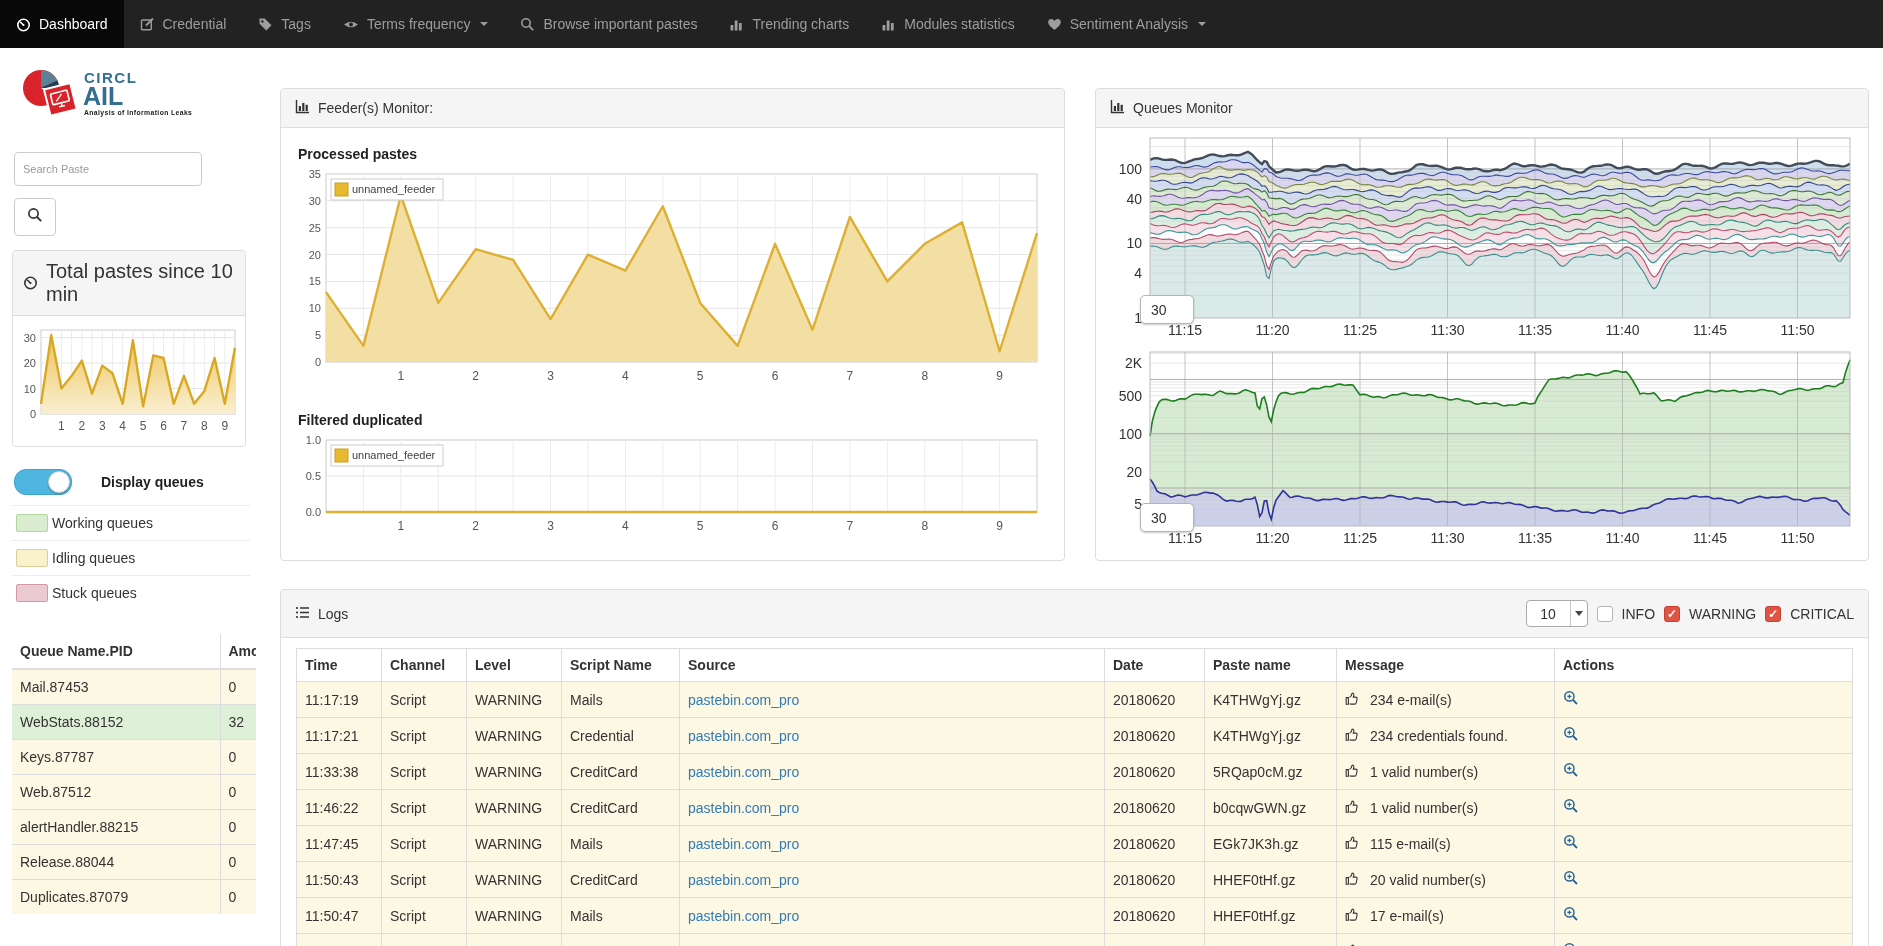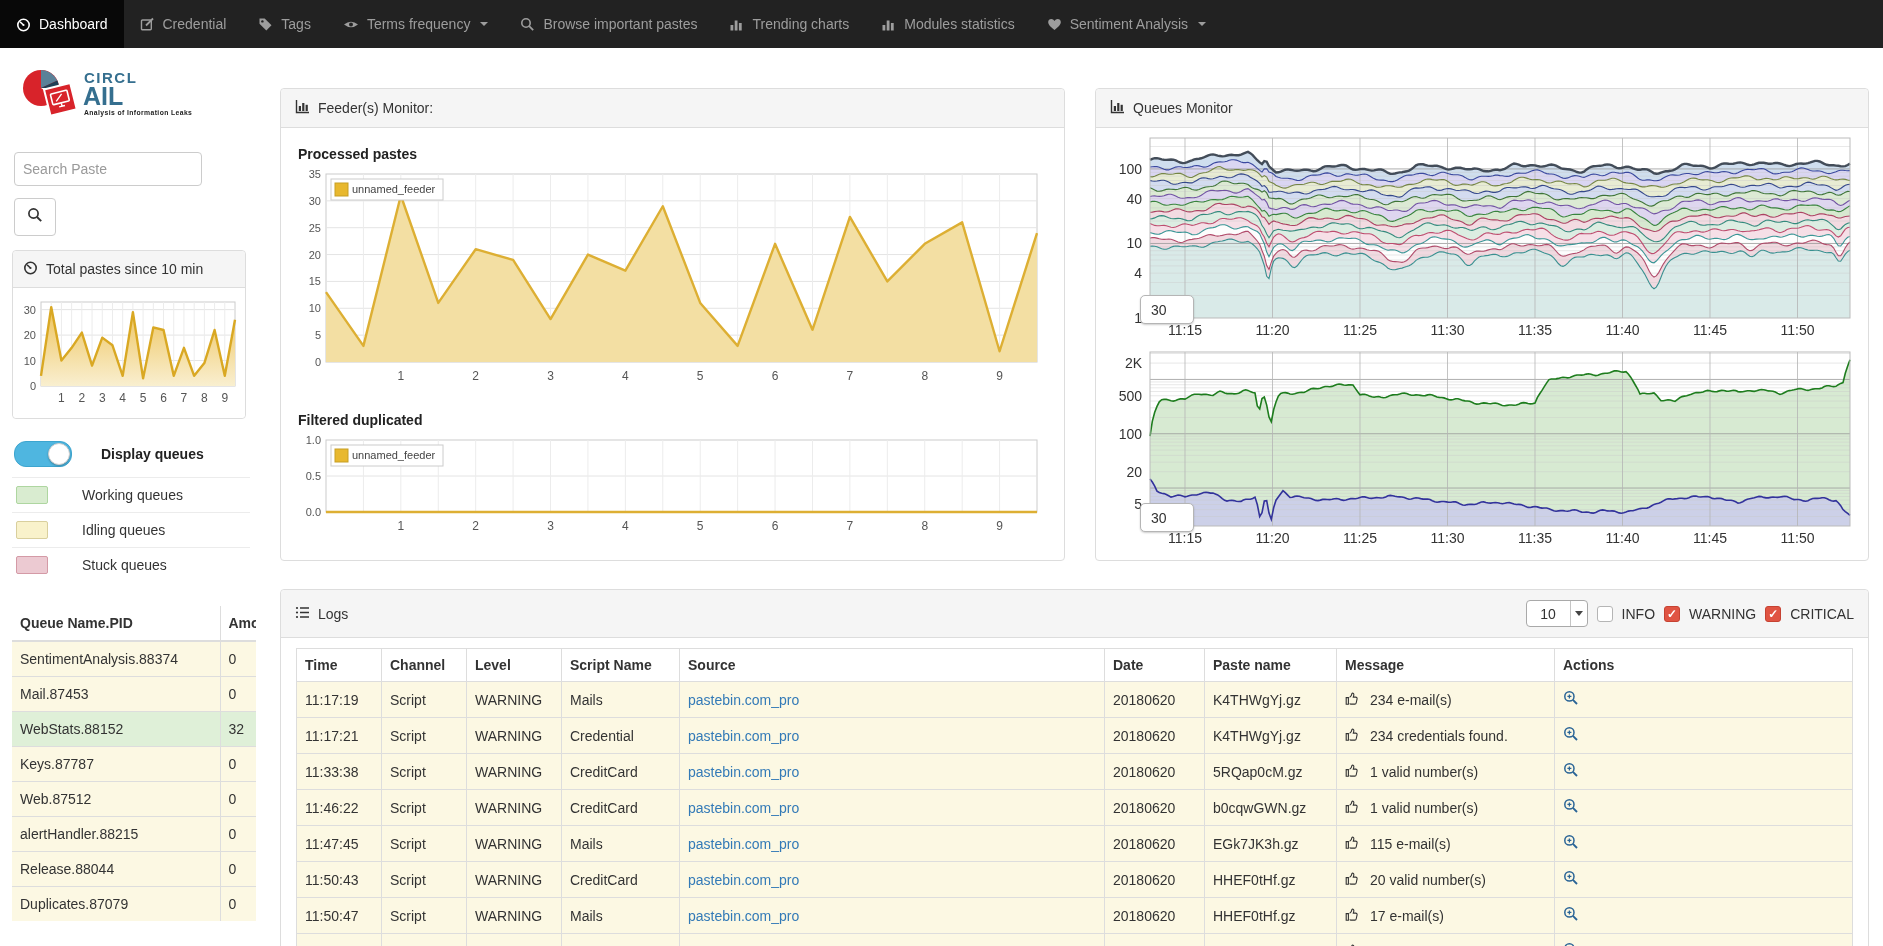--- a/index.html
+++ b/index.html
@@ -9,31 +9,31 @@
   .nav-item{display:flex;align-items:center;gap:8px;padding:0 16px;color:#9d9d9d;font-size:14px;cursor:pointer;}
   .nav-item.active{background:#080808;color:#fff;}
   .nav-item svg{display:block;}
   .caret{width:0;height:0;border-left:4px solid transparent;border-right:4px solid transparent;border-top:4px solid currentColor;margin-left:2px;}
   
   .layout{display:flex;height:898px;}
   .sidebar{width:256px;flex:none;overflow:hidden;padding:10px 0 0 12px;box-sizing:border-box;background:#fff;}
   .main{flex:1;padding:40px 14px 8px 24px;box-sizing:border-box;}
   
   .logo{margin:4px 0 0 8px;}
-  .search-input{display:block;margin:26px 0 0 2px;width:170px;height:20px;padding:6px 8px;border:1px solid #ccc;border-radius:4px;font-size:14px;color:#555;outline:none;}
+  .search-input{display:block;margin:26px 0 0 2px;width:170px;height:20px;padding:6px 8px;border:1px solid #ccc;border-radius:4px;font-size:11px;color:#555;outline:none;}
   .search-input::placeholder{color:#9a9a9a;}
   .search-btn{margin:12px 0 0 2px;width:40px;height:36px;background:#fff;border:1px solid #ccc;border-radius:4px;display:flex;align-items:center;justify-content:center;cursor:pointer;}
   .side-panel{border:1px solid #ddd;border-radius:4px;margin:14px 10px 0 0;}
-  .side-panel-header{background:#f5f5f5;border-bottom:1px solid #ddd;padding:9px 10px;font-size:14px;color:#333;display:flex;align-items:center;gap:8px;border-radius:4px 4px 0 0;}
+  .side-panel-header{background:#f5f5f5;border-bottom:1px solid #ddd;padding:9px 10px;font-size:20px;color:#333;display:flex;align-items:center;gap:8px;border-radius:4px 4px 0 0;}
   .side-panel-body{padding:8px 2px 6px 2px;background:#fff;border-radius:0 0 4px 4px;}
   .toggle-row{display:flex;align-items:center;gap:14px;margin:22px 0 10px 2px;}
   .toggle-label{font-weight:bold;font-size:14px;color:#222;margin-left:15px;}
   .switch{width:56px;height:24px;border-radius:12px;background:#4fb6e0;border:1px solid #3da5cf;position:relative;cursor:pointer;flex:none;}
   .switch .knob{position:absolute;right:1px;top:1px;width:20px;height:20px;border-radius:50%;background:#fff;border:1px solid #cfcfcf;box-shadow:0 1px 2px rgba(0,0,0,.25);}
-  .legend-item{display:flex;align-items:center;gap:34px;padding:8px 4px;border-top:1px solid #ececec;font-size:14px;color:#333;width:230px;}
+  .legend-item{display:flex;align-items:center;gap:4px;padding:8px 4px;border-top:1px solid #ececec;font-size:14px;color:#333;width:230px;}
   .legend-item:last-child{border-bottom:1px solid #ececec;}
   .swatch{width:30px;height:16px;border-radius:2px;flex:none;}
   .swatch.working{background:#d9ecd0;border:1px solid #aed6a0;}
   .swatch.idling{background:#f9f2cb;border:1px solid #d9cf9d;}
   .swatch.stuck{background:#eccad2;border:1px solid #d49aa6;}
   table.queues-t{border-collapse:collapse;margin-top:24px;width:330px;font-size:14px;table-layout:fixed;}
   table.queues-t th{text-align:left;font-weight:bold;padding:9px 8px;border-bottom:2px solid #ddd;border-right:1px solid #ddd;background:#fff;}
   table.queues-t th:last-child{border-right:none;}
   table.queues-t td{padding:9px 8px;border-top:1px solid #ddd;border-right:1px solid #ddd;}
   table.queues-t td:last-child{border-right:none;}
@@ -264,24 +264,20 @@
           <col style="width:208px">
           <col style="width:122px">
         </colgroup>
       <thead>
         <tr>
           <th>Queue Name.PID</th>
           <th>Amount</th>
         </tr>
       </thead>
       <tbody>
-        <tr class="idling">
-            <td>SentimentAnalysis.88374</td>
-            <td>0</td>
-          </tr>
         <tr class="idling">
             <td>Mail.87453</td>
             <td>0</td>
           </tr>
         <tr class="working">
             <td>WebStats.88152</td>
             <td>32</td>
           </tr>
         <tr class="idling">
             <td>Keys.87787</td>

